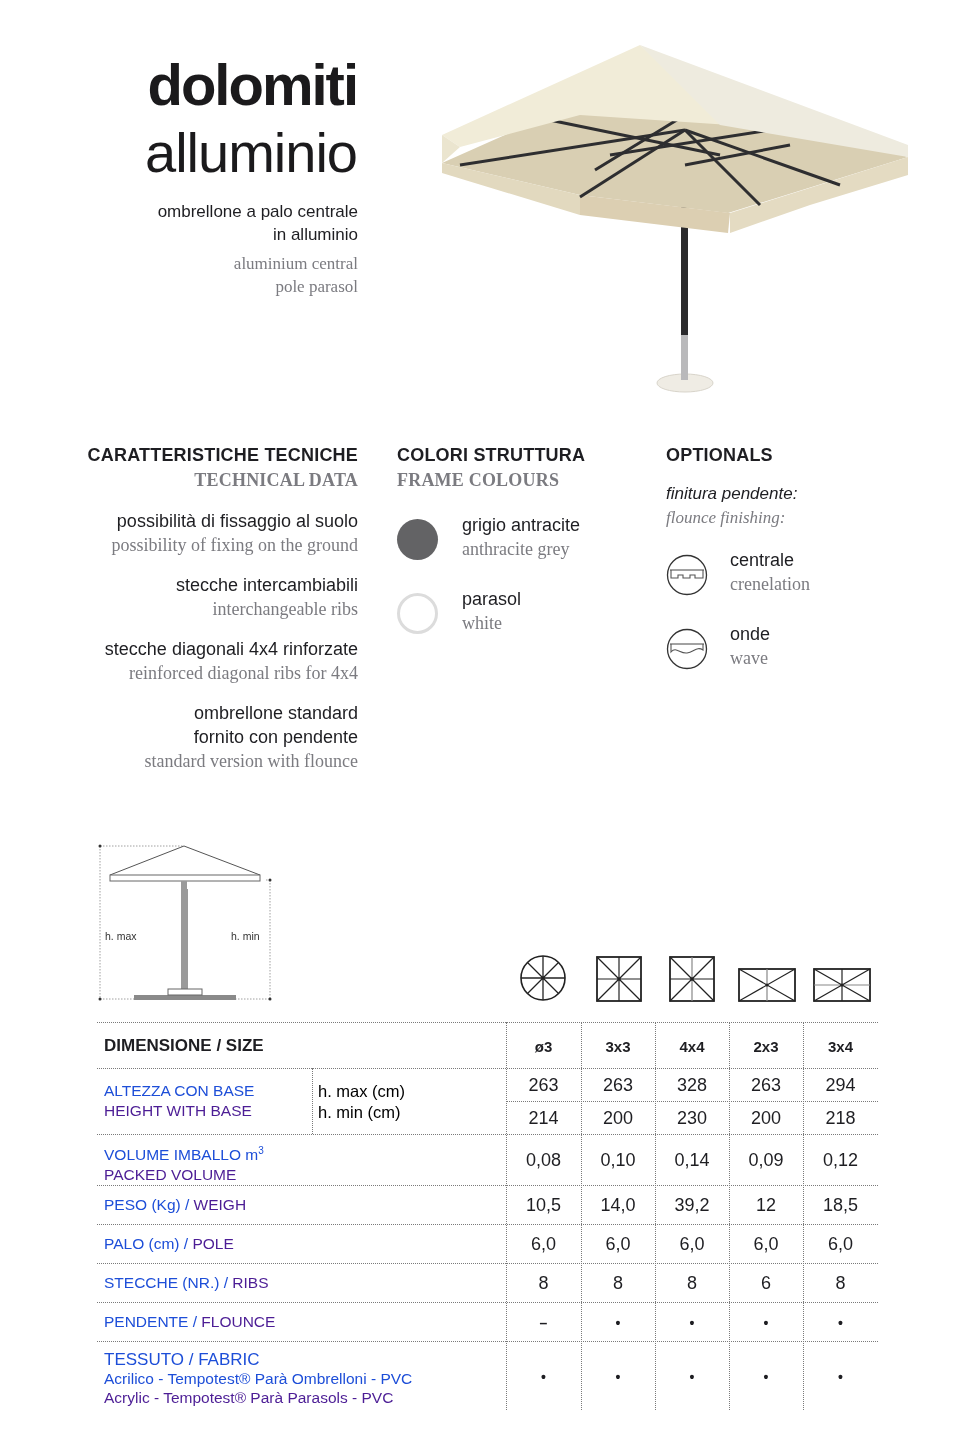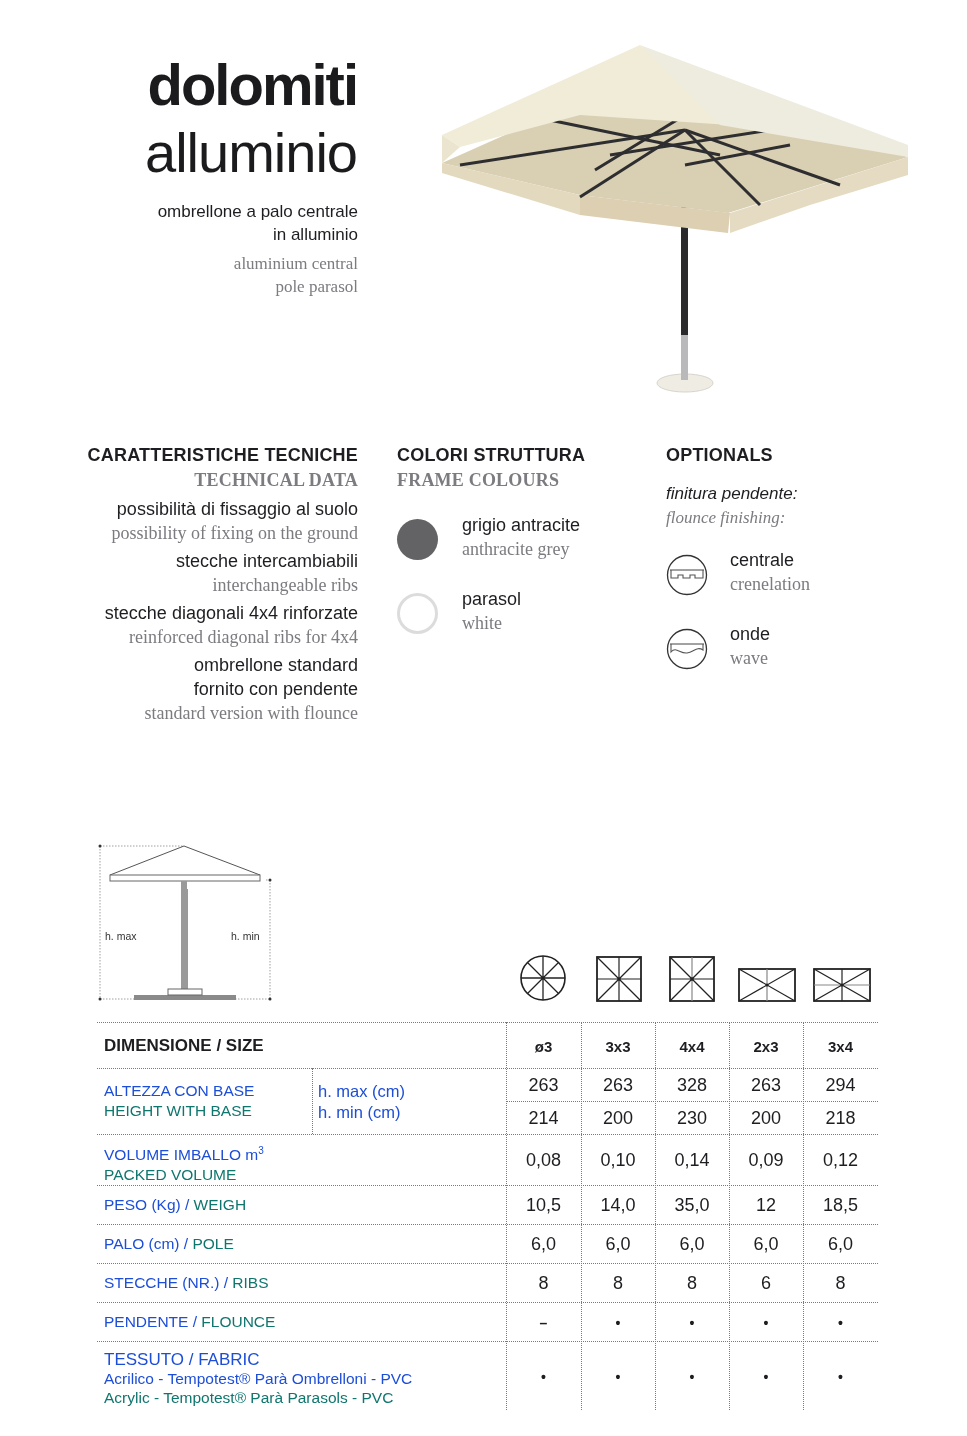--- a/index.html
+++ b/index.html
@@ -19,21 +19,21 @@
   #subtitle-en { right: 609px; top: 252px; font-size: 17px; line-height: 23px; }
 
   
   #product-image { left: 430px; top: 45px; width: 485px; height: 350px; }
 
   
   .sect-title { font-size: 18px; font-weight: bold; line-height: 25px; letter-spacing: 0.2px; }
   .sect-body { font-size: 18px; line-height: 24px; }
 
   #tech { right: 609px; top: 443px; width: 340px; }
-  #tech .feature { margin-top: 4px; }
+  #tech .feature { margin-top: 16px; }
   #tech .feature:first-of-type { margin-top: 14px; }
 
   #colors { left: 397px; top: 443px; width: 250px; }
   .swatch-row { position: relative; height: 50px; margin-top: 24px; }
   .swatch-row:first-of-type { margin-top: 14px; }
   .swatch { position: absolute; left: 0; top: 2px; width: 41px; height: 41px; border-radius: 50%; box-sizing: border-box; }
   .swatch-text { position: absolute; left: 65px; top: -4px; }
 
   #optionals { left: 666px; top: 443px; width: 260px; }
   #optionals .subhead { font-style: italic; font-size: 17px; line-height: 24px; margin-top: 14px; }
@@ -49,21 +49,21 @@
   
   .shape-icon { position: absolute; top: 955px; }
 
   
   #spec-table { left: 97px; top: 1022px; width: 781px; }
   .row { position: absolute; left: 0; width: 781px; border-top: 1px dotted #7a7a7a; }
   .cell { position: absolute; top: 0; height: 100%; box-sizing: border-box; display: flex; align-items: center; justify-content: center; font-size: 18px; color: #1e1e22; }
   .vline { position: absolute; width: 0; border-left: 1px dotted #7a7a7a; }
   .label { position: absolute; left: 7px; font-size: 15.5px; line-height: 20px; }
   .label .it { color: #1d4ed8; }
-  .label .en { color: #0f766e; }
+  .label .en { color: #4c1d95; }
   .hdr-size { font-weight: bold; font-size: 15px; }
   .bullet { font-size: 14px; font-weight: bold; }
 </style>
 </head>
 <body>
 
 <div class="abs right" id="title-main">dolomiti</div>
 <div class="abs right" id="title-sub">alluminio</div>
 <div class="abs right dark" id="subtitle-it">
   <div>ombrellone a palo centrale</div>
@@ -262,21 +262,21 @@
     <div class="cell hdr-size" style="left:558px;width:74px;">4x4</div>
     <div class="cell hdr-size" style="left:632px;width:74px;">2x3</div>
     <div class="cell hdr-size" style="left:706px;width:75px;">3x4</div>
   </div>
 
   <div class="row" style="top:46px;height:66px;">
     <div class="label" style="top:12px;">
       <div class="it">ALTEZZA CON BASE</div>
       <div class="en">HEIGHT WITH BASE</div>
     </div>
-    <div class="abs" style="left:221px;top:12px;font-size:16.5px;line-height:21px;color:#1d4ed8;">
+    <div class="abs" style="left:221px;top:12px;font-size:16.5px;line-height:21px;color:#000000;">
       <div>h. max (cm)</div>
       <div>h. min (cm)</div>
     </div>
 
     <div class="abs" style="left:409px;top:32px;width:372px;border-top:1px dotted #7a7a7a;"></div>
     <div class="cell" style="left:409px;width:75px;height:32px;">263</div>
     <div class="cell" style="left:484px;width:74px;height:32px;">263</div>
     <div class="cell" style="left:558px;width:74px;height:32px;">328</div>
     <div class="cell" style="left:632px;width:74px;height:32px;">263</div>
     <div class="cell" style="left:706px;width:75px;height:32px;">294</div>
@@ -296,21 +296,21 @@
     <div class="cell" style="left:484px;width:74px;">0,10</div>
     <div class="cell" style="left:558px;width:74px;">0,14</div>
     <div class="cell" style="left:632px;width:74px;">0,09</div>
     <div class="cell" style="left:706px;width:75px;">0,12</div>
   </div>
 
   <div class="row" style="top:163px;height:39px;">
     <div class="label" style="top:9px;"><span class="it">PESO (Kg)  / </span><span class="en">WEIGH</span></div>
     <div class="cell" style="left:409px;width:75px;">10,5</div>
     <div class="cell" style="left:484px;width:74px;">14,0</div>
-    <div class="cell" style="left:558px;width:74px;">35,0</div>
+    <div class="cell" style="left:558px;width:74px;">39,2</div>
     <div class="cell" style="left:632px;width:74px;">12</div>
     <div class="cell" style="left:706px;width:75px;">18,5</div>
   </div>
 
   <div class="row" style="top:202px;height:39px;">
     <div class="label" style="top:9px;"><span class="it">PALO (cm)  /  </span><span class="en">POLE</span></div>
     <div class="cell" style="left:409px;width:75px;">6,0</div>
     <div class="cell" style="left:484px;width:74px;">6,0</div>
     <div class="cell" style="left:558px;width:74px;">6,0</div>
     <div class="cell" style="left:632px;width:74px;">6,0</div>

